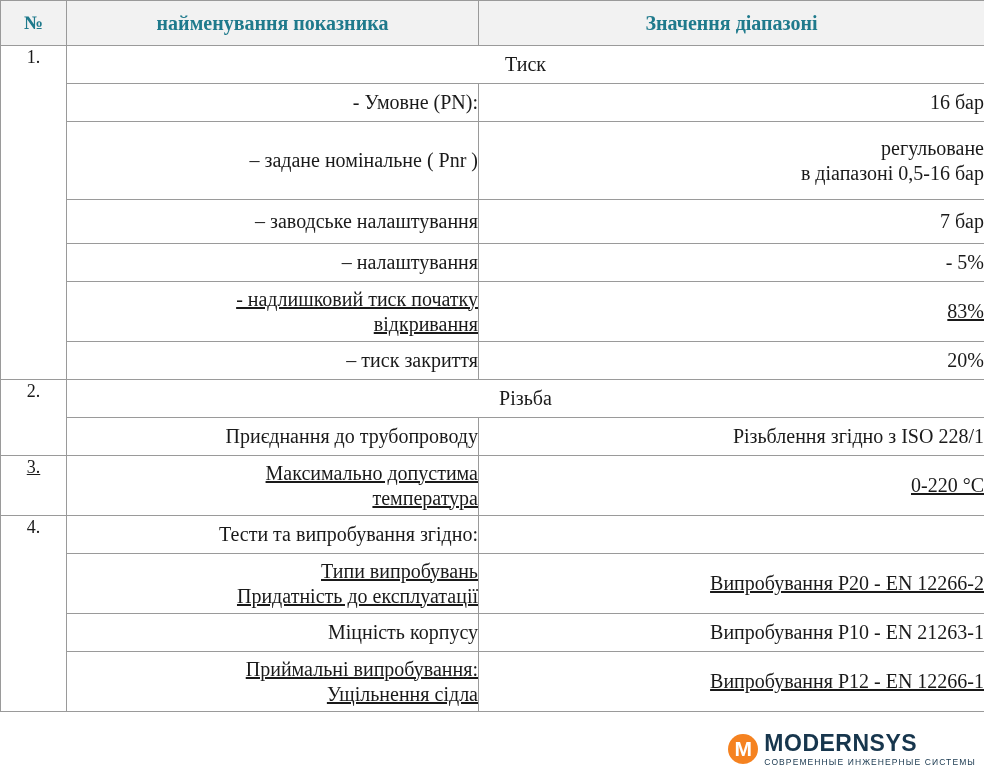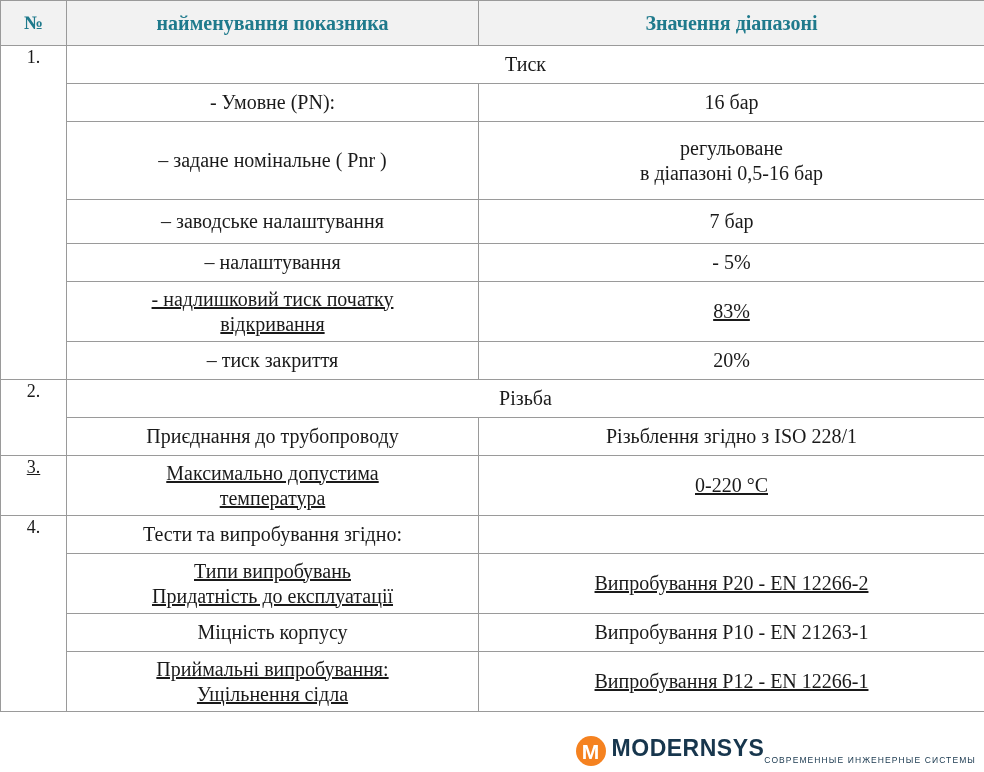--- a/index.html
+++ b/index.html
@@ -35,21 +35,21 @@
     font-size: 20px;
     height: 44px;
     text-align: center;
     vertical-align: middle;
     font-family: "Liberation Serif", serif;
   }
   thead th.num-head {
     font-size: 19px;
   }
   td.cell {
-    text-align: center;
+    text-align: right;
     vertical-align: middle;
     font-size: 20px;
     line-height: 1.25;
     padding: 6px 8px;
   }
   td.num-cell {
     font-size: 18px;
     text-align: center;
     vertical-align: top;
     padding-top: 10px;
@@ -81,38 +81,38 @@
     align-items: center;
     justify-content: center;
     color: #ffffff;
     font-family: "Liberation Sans", sans-serif;
     font-weight: bold;
     font-size: 21px;
     line-height: 1;
   }
   .wm-text {
     display: flex;
-    flex-direction: row;
+    flex-direction: column;
     justify-content: center;
   }
   .wm-main {
     font-family: "Liberation Sans", sans-serif;
     font-weight: bold;
     font-size: 23px;
     letter-spacing: 0.5px;
     color: #17364d;
     line-height: 1;
   }
   .wm-sub {
     font-family: "Liberation Sans", sans-serif;
     font-size: 8.5px;
     letter-spacing: 1.1px;
     color: #17364d;
     line-height: 1;
-    margin-top: 19px;
+    margin-top: 3px;
   }
 </style>
 </head>
 <body>
 
 <table class="spec-table">
   <colgroup>
     <col class="col-num">
     <col class="col-name">
     <col class="col-val">

